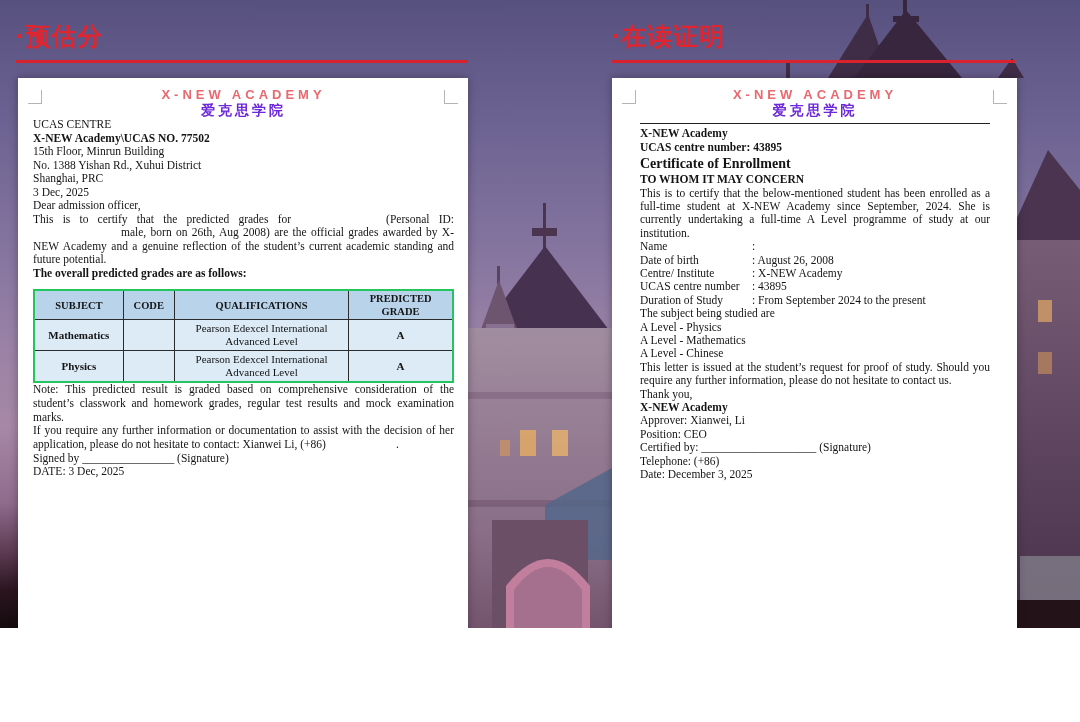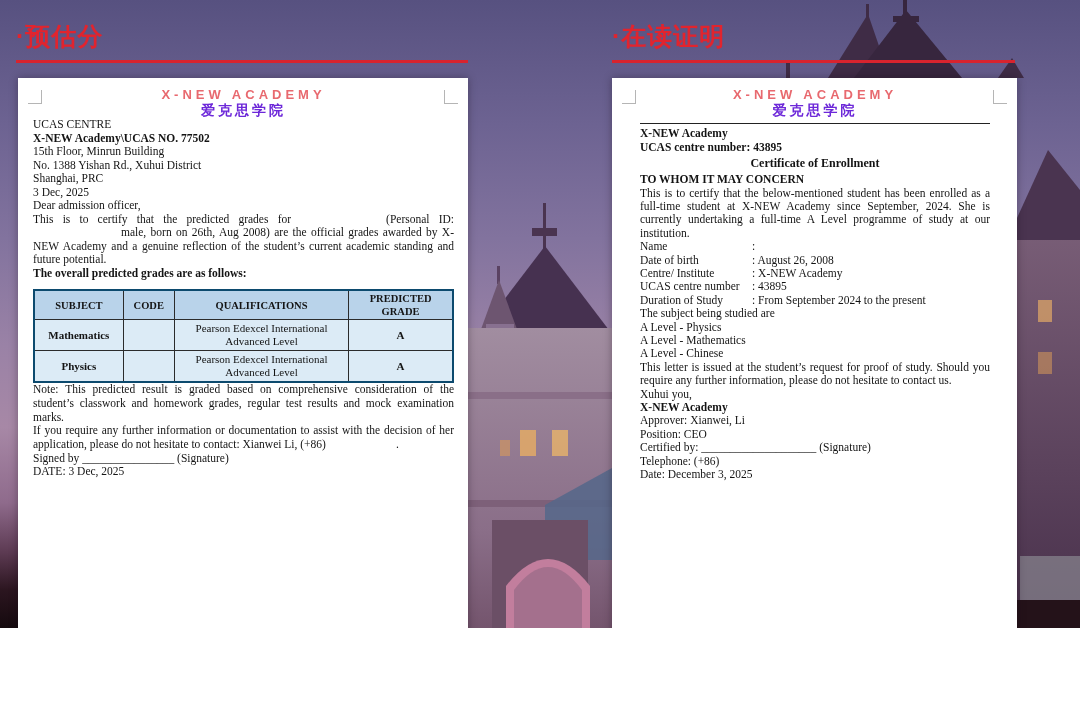--- a/index.html
+++ b/index.html
@@ -24,35 +24,35 @@
     font-weight:bold;font-size:14px;letter-spacing:3px;line-height:16px;margin-top:1px;}
   .doc p, .doc div{margin:0;}
   .addr{margin-top:6px;}
   .addr div{line-height:13.5px;}
   .b{font-weight:bold;}
   .jt{text-align:justify;}
   .date-line{margin-top:26px;line-height:13.5px;}
   .salutation{line-height:13.5px;}
   .intro{line-height:13.5px;}
   .grades-heading{margin-top:31px;font-weight:bold;line-height:13.5px;}
-  table.grades{border-collapse:collapse;margin-top:9px;width:421px;border:2px solid #0c4a6e;
+  table.grades{border-collapse:collapse;margin-top:9px;width:421px;border:2px solid #22c55e;
     font-size:11px;padding-left:10px;}
   table.grades th{background:#b9d3ea;font-weight:bold;font-size:10.5px;padding:1px 2px;border:1px solid #2b2b2b;line-height:13px;}
   table.grades td{background:#dcebf6;text-align:center;padding:2px 3px;border:1px solid #2b2b2b;line-height:13px;}
   .col-subject{width:86px;} .col-code{width:48px;} .col-qual{width:178px;} .col-grade{width:103px;}
   .note{margin-top:11px;line-height:13.8px;}
   .contact{margin-top:28px;line-height:13.8px;}
   .sincerely{margin-top:26px;line-height:13.5px;}
   .sig-line{line-height:13.5px;}
   .doc-footer{position:absolute;left:11px;top:588px;font-weight:bold;}
   .redact{display:inline-block;height:8px;}
   .w95{width:95px;} .w88{width:88px;} .w70{width:70px;} .w60{width:60px;}
   .hr-black{border:none;border-top:1.5px solid #222;margin:5px 0 3px 0;width:100%;}
   .org-line{font-weight:bold;line-height:13.5px;}
-  .cert-title{margin-top:15px;text-align:center;font-weight:bold;font-size:12px;line-height:19px;}
+  .cert-title{margin-top:15px;text-align:left;font-weight:bold;font-size:14px;line-height:19px;}
   .concern{margin-top:18px;font-weight:bold;line-height:13.5px;}
   .body-p1{margin-top:12px;line-height:13.4px;}
   .details{margin-top:14px;margin-left:55px;}
   .drow{display:flex;line-height:13.4px;}
   .dlabel{width:112px;}
   .dvalue{flex:1;}
   .subjects-heading{margin-top:9px;line-height:13.4px;}
   .subject-item{margin-left:55px;line-height:13.4px;}
   .body-p2{margin-top:14px;line-height:13.4px;}
   .thanks{margin-top:14px;line-height:13.4px;}
@@ -226,21 +226,21 @@
       </div>
     </div>
 
     <div class="subjects-heading">The subject being studied are</div>
     <div class="subject-item">A Level - Physics</div>
     <div class="subject-item">A Level - Mathematics</div>
     <div class="subject-item">A Level - Chinese</div>
 
     <p class="body-p2 jt">This letter is issued at the student’s request for proof of study. Should you require any further information, please do not hesitate to contact us.</p>
 
-    <div class="thanks">Xuhui you,</div>
+    <div class="thanks">Thank you,</div>
 
     <div class="sig-org">X-NEW Academy</div>
     <div class="mt3">Approver: Xianwei, Li</div>
     <div class="mt7">Position: CEO</div>
     <div class="mt7">Certified by: ____________________ (Signature)</div>
     <div class="mt6">Telephone: (+86)</div>
     <div class="mt9">Date: December 3, 2025</div>
   </div>
 
   <div class="watermark">

